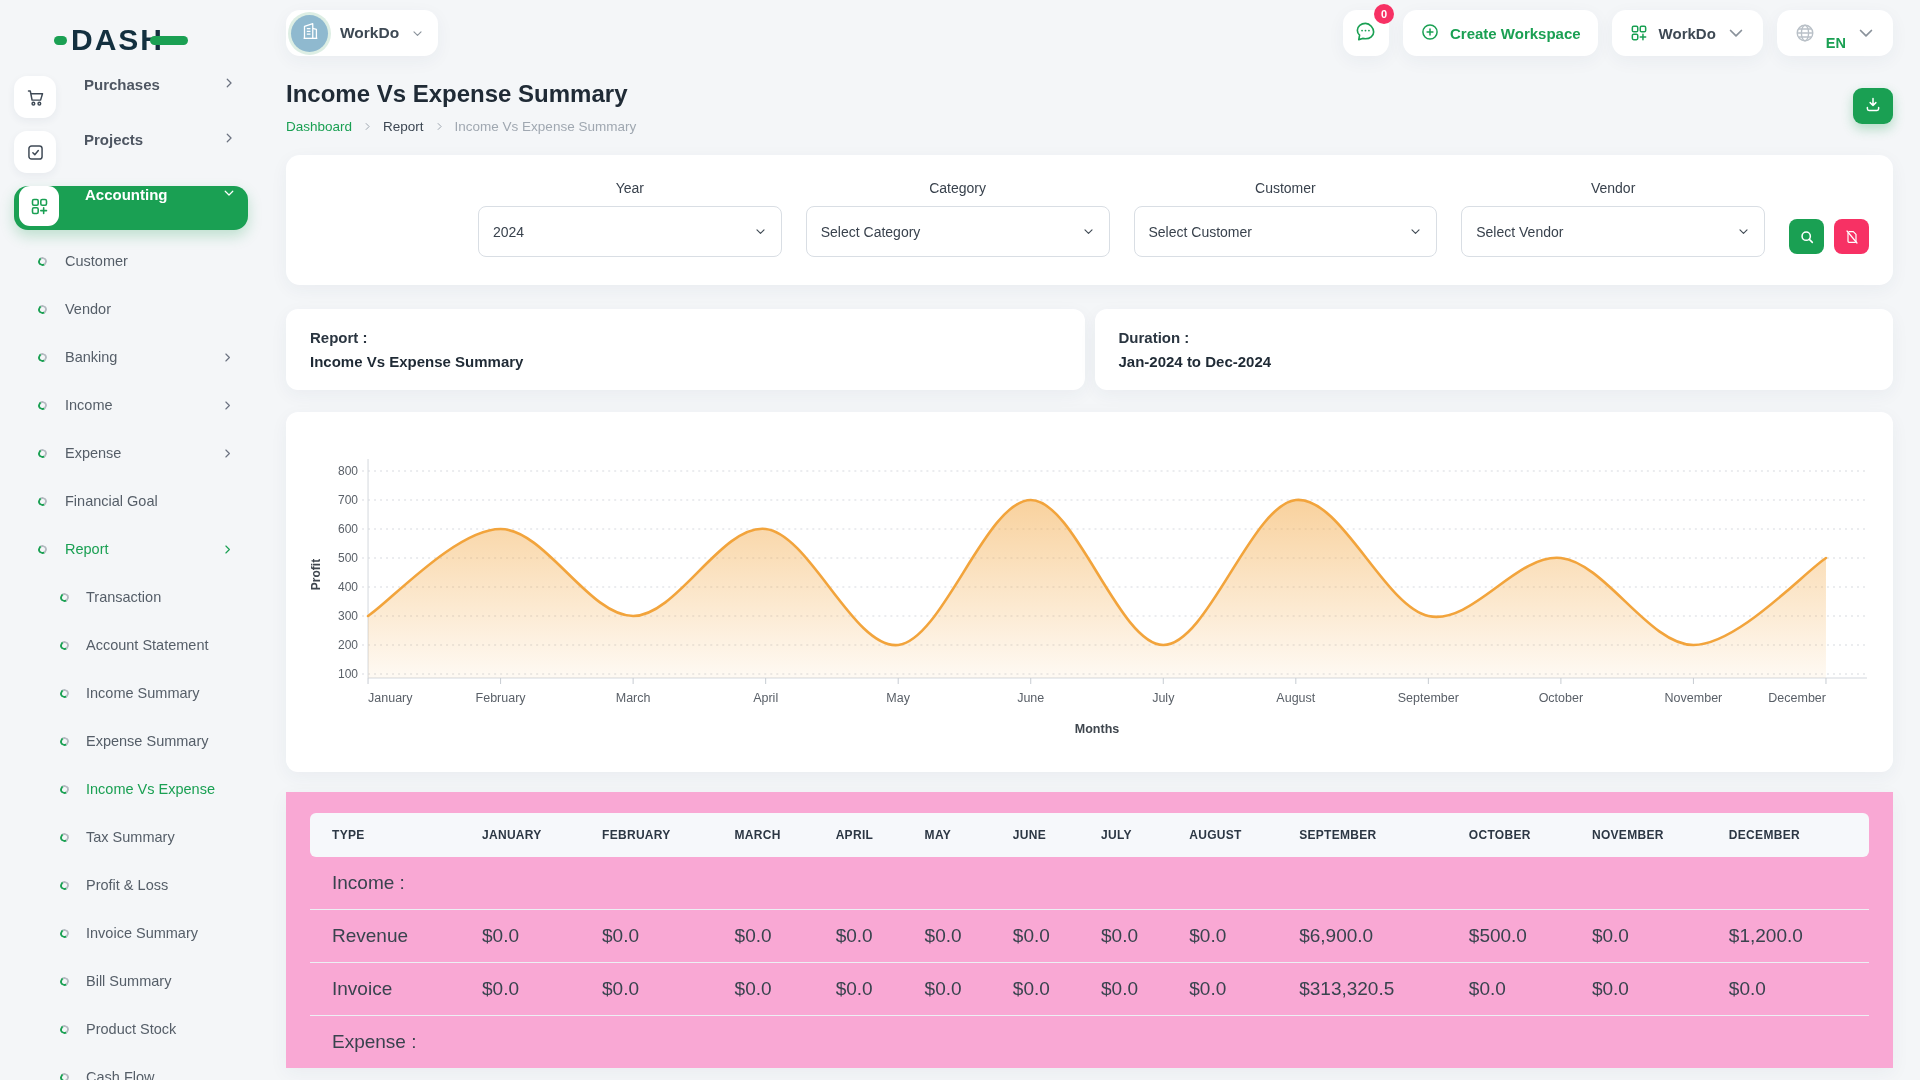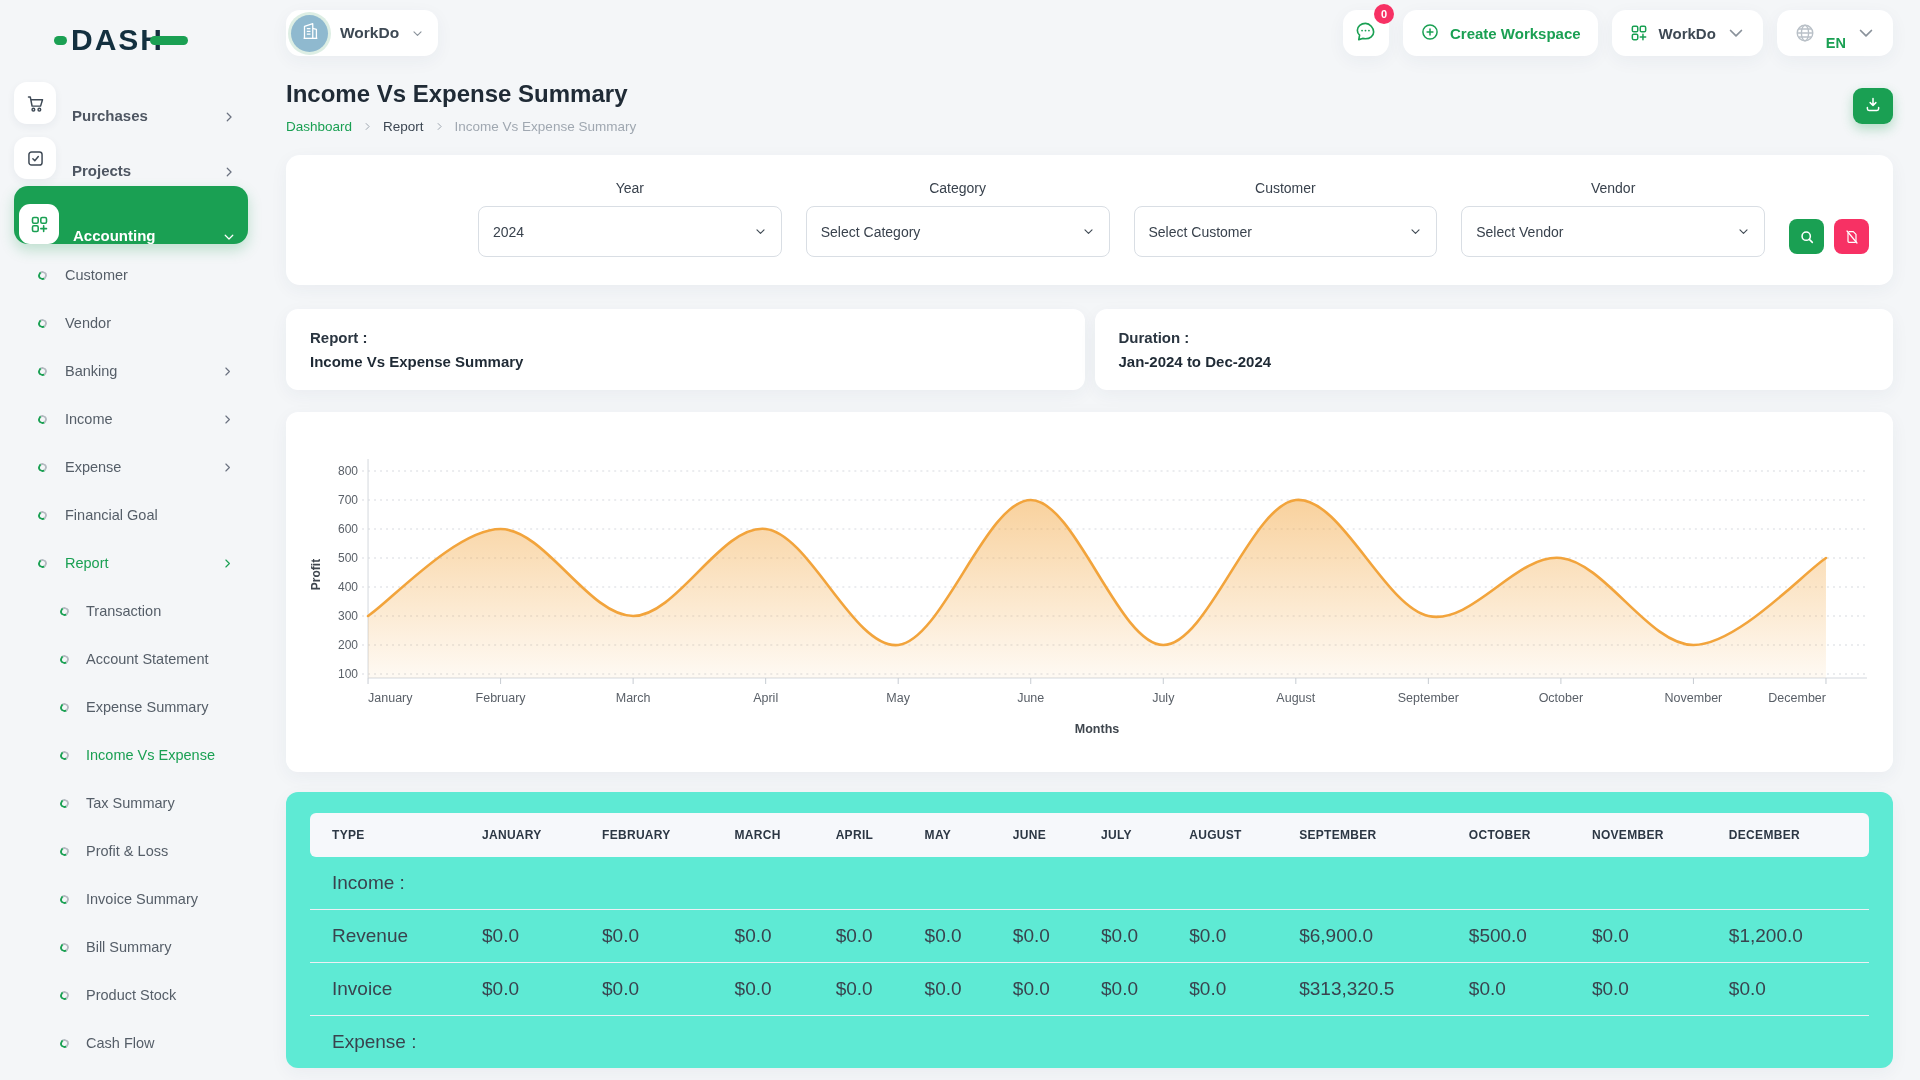--- a/index.html
+++ b/index.html
@@ -11,27 +11,27 @@
   body{width:1920px;height:1080px;background:#f4f6f8;font-family:"Liberation Sans",sans-serif;color:#3a4450;}
   .app{display:flex;width:100%;height:100%;}
 
   
   .sidebar{flex:0 0 258px;width:258px;padding:14px 0 0 14px;}
   .logo{height:52px;display:flex;align-items:center;padding-left:40px;margin-bottom:10px;}
   .logo-text{font-size:30px;font-weight:800;letter-spacing:2px;color:#13303f;position:relative;display:inline-flex;align-items:center;}
   .logo-text::before{content:"";width:13px;height:9px;border-radius:5px;background:var(--primary);margin-right:4px;}
   .logo-text::after{content:"";width:38px;height:9px;border-radius:5px;background:var(--primary);margin-left:-14px;}
   .side-nav{width:234px;}
-  .nav-top{display:flex;align-items:flex-end;height:48px;margin-bottom:7px;cursor:pointer;}
+  .nav-top{display:flex;align-items:flex-start;height:48px;margin-bottom:7px;cursor:pointer;gap:12px;}
   .icon-box{width:42px;height:42px;background:#fff;border-radius:13px;display:flex;align-items:center;justify-content:center;color:#3f4a56;box-shadow:0 3px 8px rgba(30,50,80,.06);flex:0 0 42px;}
   .icon-box svg{width:21px;height:21px;}
   .nav-label{margin-left:16px;font-size:15px;font-weight:600;color:var(--label);white-space:nowrap;}
   .nav-chev{margin-left:auto;margin-right:12px;color:#6b7280;display:flex;}
   .nav-chev svg{width:14px;height:14px;}
-  .nav-top.nav-active{background:var(--primary);border-radius:14px;height:58px;padding-left:5px;box-shadow:0 6px 14px rgba(26,160,83,.25);}
+  .nav-top.nav-active{background:var(--primary);border-radius:14px;height:44px;padding-left:5px;box-shadow:0 6px 14px rgba(26,160,83,.25);}
   .nav-top.nav-active .icon-box{box-shadow:none;color:var(--primary);border-radius:11px;width:40px;height:40px;flex-basis:40px;}
   .nav-top.nav-active .nav-label{color:#fff;margin-left:14px;}
   .nav-top.nav-active .nav-chev{color:#fff;}
   .nav-sub,.nav-subsub{display:flex;align-items:center;height:48px;cursor:pointer;}
   .nav-sub{padding-left:24px;}
   .nav-subsub{padding-left:46px;}
   .bullet{width:9px;height:9px;border-radius:50%;border:2px solid #b4bac1;border-left-color:var(--primary);border-bottom-color:var(--primary);transform:rotate(14deg);flex:0 0 9px;}
   .nav-sub .nav-label{margin-left:18px;font-size:14.5px;font-weight:500;color:#555e68;}
   .nav-subsub .nav-label{margin-left:17px;font-size:14.5px;font-weight:500;color:#555e68;}
   .nav-sub .nav-chev,.nav-subsub .nav-chev{margin-right:14px;}
@@ -90,21 +90,21 @@
   .cards-row{display:flex;gap:10px;margin:24px 27px 0 28px;}
   .info-card{flex:1;background:#fff;border-radius:12px;padding:20px 24px;box-shadow:var(--card-shadow);}
   .info-title{font-size:15px;font-weight:700;color:#2a3540;margin-bottom:7px;}
   .info-value{font-size:15px;font-weight:700;color:#1f2a35;}
 
   
   .chart-card{background:#fff;border-radius:12px;margin:22px 27px 0 28px;padding:14px 20px 6px;box-shadow:var(--card-shadow);}
   .chart-card svg{display:block;width:100%;height:340px;}
 
   
-  .table-card{background:#5eead4;border-radius:12px;margin:20px 27px 28px 28px;padding:21px 24px 0;box-shadow:var(--card-shadow);}
+  .table-card{background:#f9a8d4;border-radius:0;margin:20px 27px 28px 28px;padding:21px 24px 0;box-shadow:var(--card-shadow);}
   table{width:100%;border-collapse:collapse;}
   thead th{background:#f6f8fb;text-align:left;font-size:12px;font-weight:700;letter-spacing:.3px;color:#2c3744;padding:15px 26px 15px 0;white-space:nowrap;}
   thead th:first-child{padding-left:22px;width:172px;border-radius:6px 0 0 6px;}
   thead th:last-child{border-radius:0 6px 6px 0;}
   tbody td{font-size:19px;color:#39434e;padding:15px 26px 15px 0;white-space:nowrap;}
   tbody td:first-child{padding-left:22px;}
   tbody tr + tr{border-top:1px solid #edf0f4;}
 </style>
 </head>
 <body>
@@ -209,20 +209,24 @@
             </svg>
           </span>
         </div>
         <div class="nav-subsub">
           <span class="bullet"></span>
           <span class="nav-label">Transaction</span>
         </div>
         <div class="nav-subsub">
           <span class="bullet"></span>
           <span class="nav-label">Account Statement</span>
+        </div>
+        <div class="nav-subsub">
+          <span class="bullet"></span>
+          <span class="nav-label">Income Summary</span>
         </div>
         <div class="nav-subsub">
           <span class="bullet"></span>
           <span class="nav-label">Expense Summary</span>
         </div>
         <div class="nav-subsub nav-active">
           <span class="bullet"></span>
           <span class="nav-label">Income Vs Expense</span>
         </div>
         <div class="nav-subsub">

